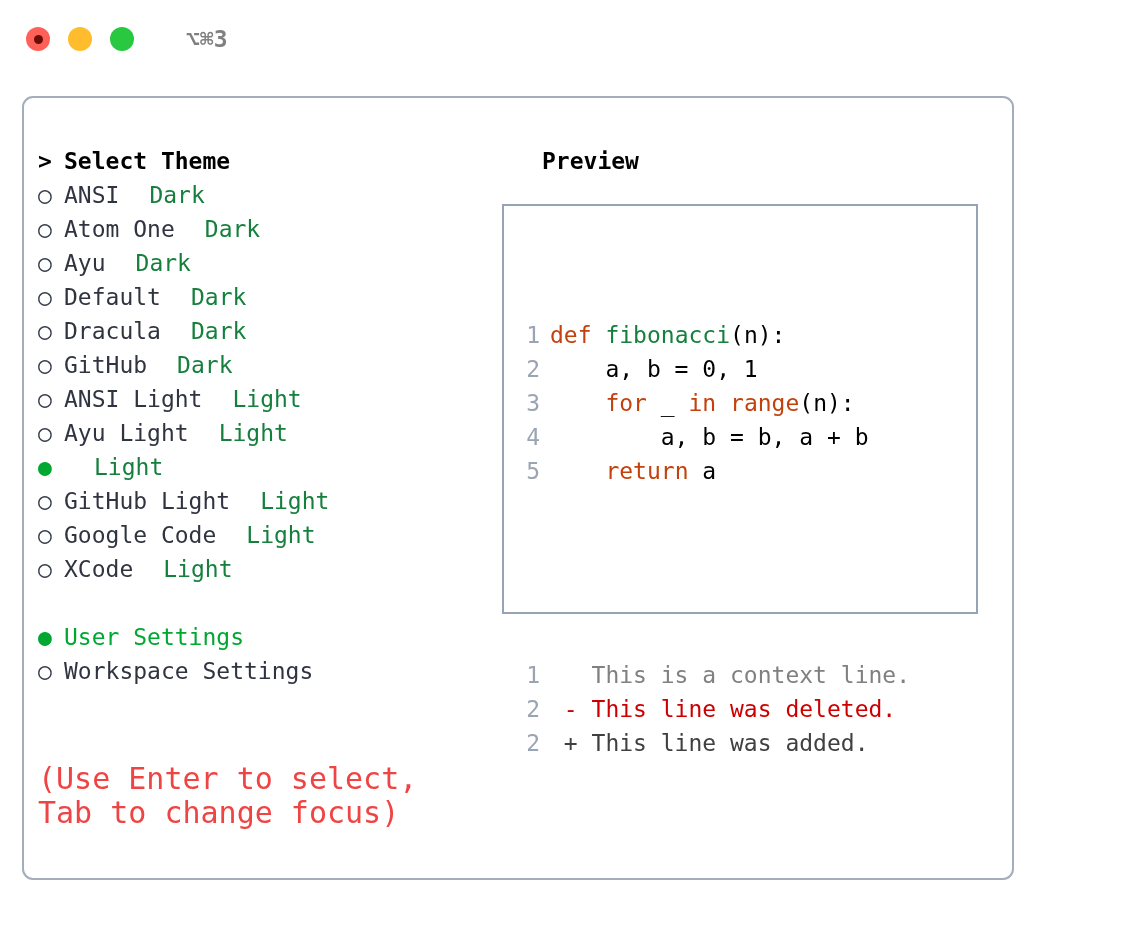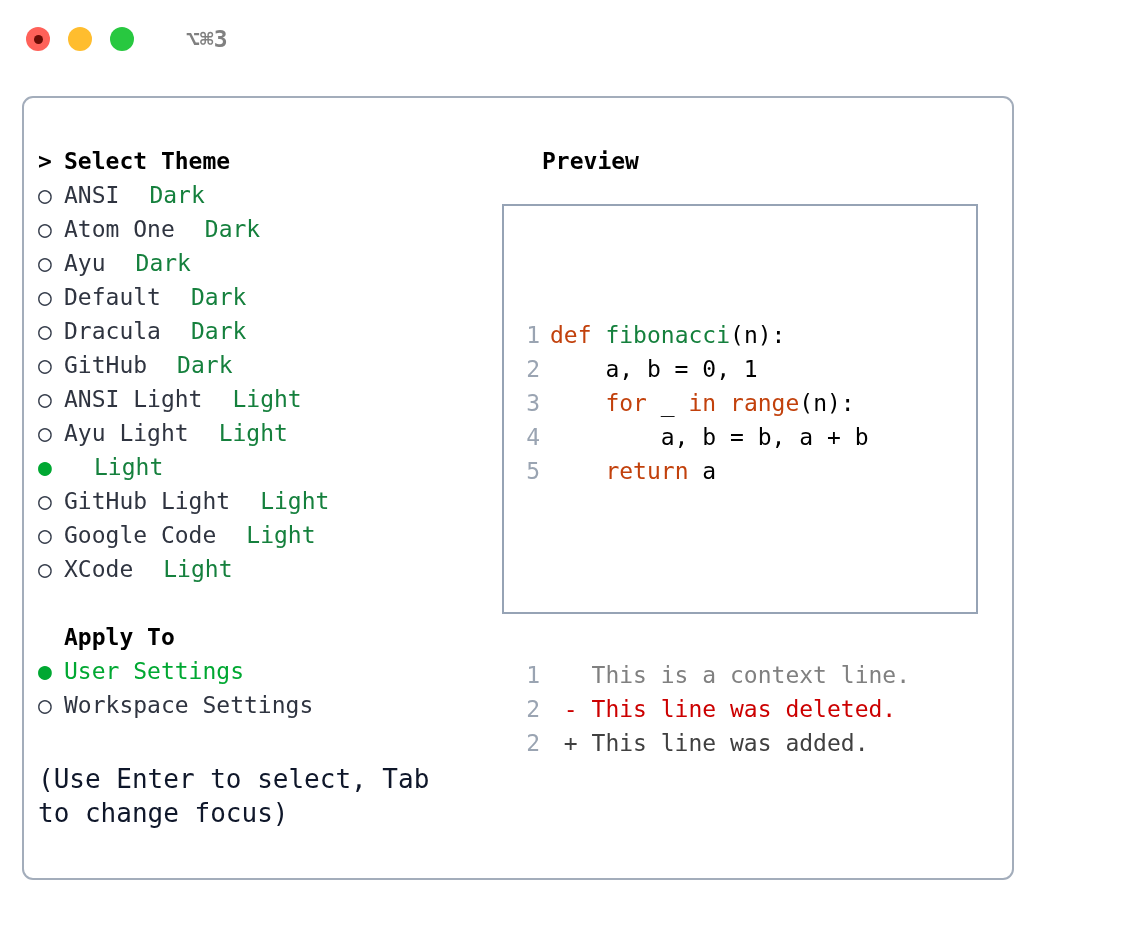--- a/index.html
+++ b/index.html
@@ -114,23 +114,23 @@
 
   .spacer-row { height: 34px; }
 
   .apply-name { color: #2f3440; }
   .apply-name.selected { color: #00a832; }
 
   .hint {
     position: absolute;
     left: 14px; top: 664px;
     width: 410px;
-    font-size: 26px;
-    line-height: 34px;
-    color: #0f172a;
+    font-size: 30px;
+    line-height: 34px;
+    color: #ef4444;
   }
 
   
   .right-col {
     position: absolute;
     left: 478px; top: 46px;
     width: 500px;
   }
   .preview-head {
     font-size: 23px;
@@ -209,24 +209,20 @@
             <div class="row"><span class="marker dot-empty">○</span><span class="theme-name">ANSI Light</span><span class="theme-kind">Light</span></div>
             <div class="row"><span class="marker dot-empty">○</span><span class="theme-name">Ayu Light</span><span class="theme-kind">Light</span></div>
             <div class="row"><span class="marker dot-filled">●</span><span class="theme-kind">Light</span></div>
             <div class="row"><span class="marker dot-empty">○</span><span class="theme-name">GitHub Light</span><span class="theme-kind">Light</span></div>
             <div class="row"><span class="marker dot-empty">○</span><span class="theme-name">Google Code</span><span class="theme-kind">Light</span></div>
             <div class="row"><span class="marker dot-empty">○</span><span class="theme-name">XCode</span><span class="theme-kind">Light</span></div>
           </div>
 
         <div class="spacer-row"></div>
 
-        <div class="section-head">
-          <span class="marker"></span>
-          <span>Apply To</span>
-        </div>
 
         <div id="apply-rows">
             <div class="row"><span class="marker dot-filled">●</span><span class="apply-name selected">User Settings</span></div>
             <div class="row"><span class="marker dot-empty">○</span><span class="apply-name">Workspace Settings</span></div>
           </div>
       </div>
 
       <div class="hint">(Use Enter to select, Tab to change focus)</div>
 
       <div class="right-col">

